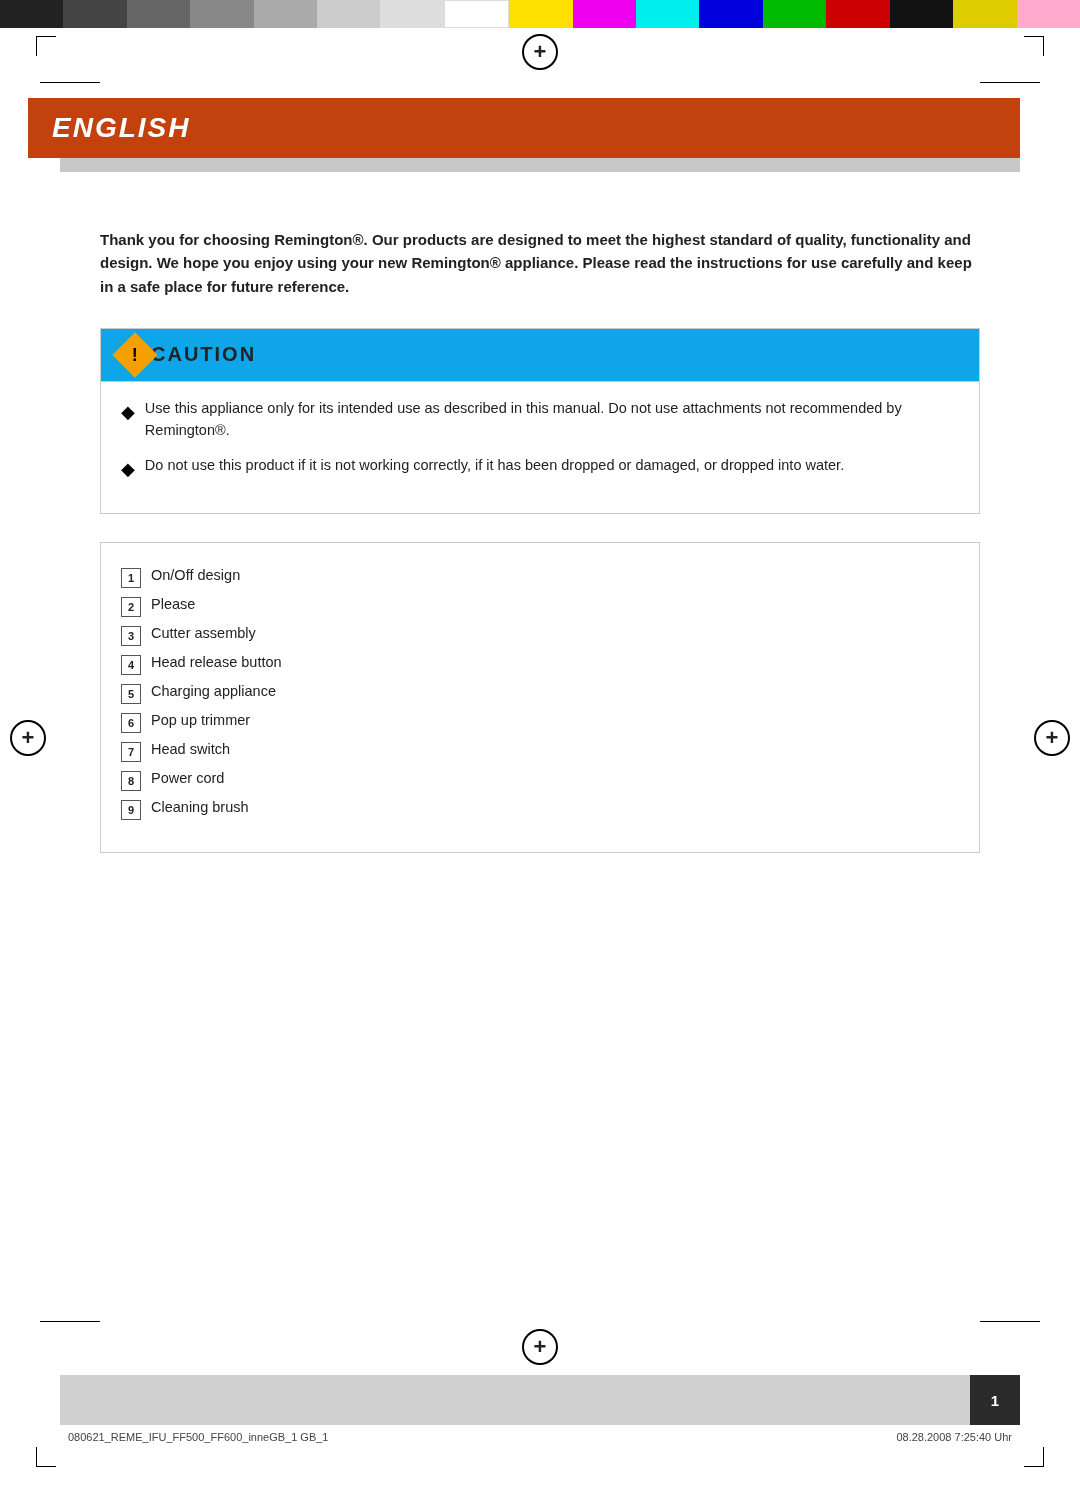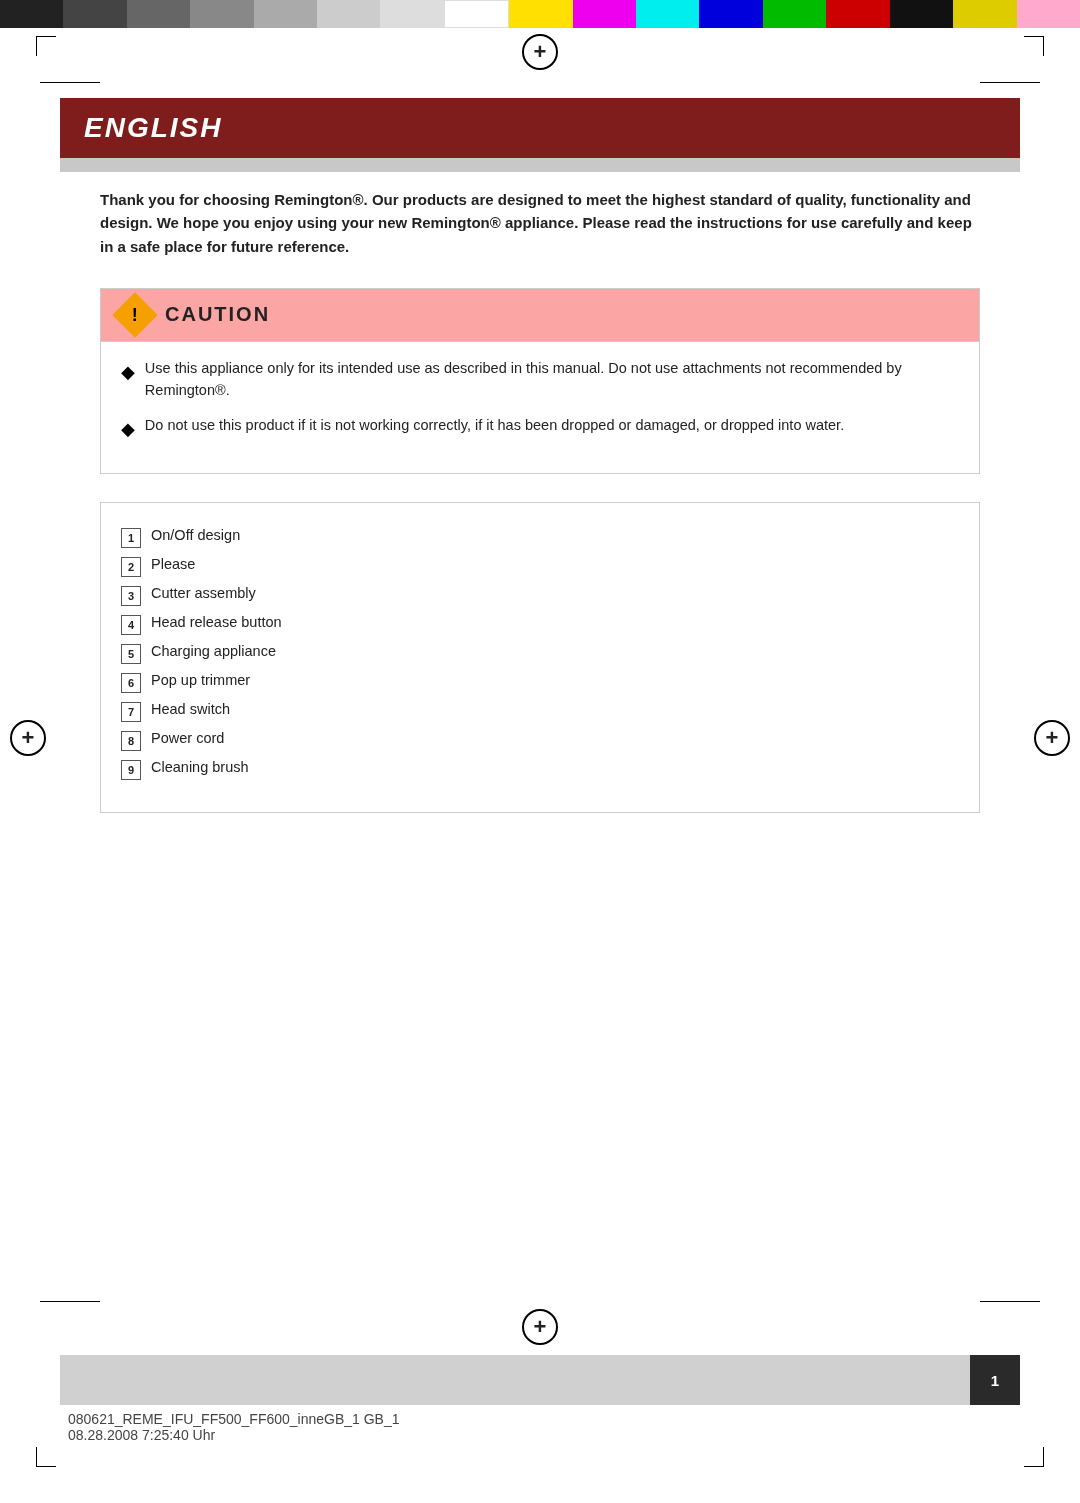--- a/index.html
+++ b/index.html
@@ -59,64 +59,63 @@
       height: 16px;
     }
     .trim-line-left, .trim-line-right {
       width: 60px;
       height: 1px;
       background: #000;
     }
 
     
     .english-band {
-      background: #7f1d1d;
-      margin: 8px 60px 0 60px;
+      background: #c2410c;
+      margin: 8px 60px 0 28px;
       padding: 14px 24px;
     }
     .english-band h1 {
       color: #ffffff;
       font-size: 28px;
       font-weight: 900;
       letter-spacing: 2px;
       text-transform: uppercase;
       font-style: italic;
     }
 
     
     .gray-accent {
       background: #c8c8c8;
       height: 14px;
       margin: 0 60px;
     }
 
     
     .content {
-      margin: 0 100px;
-      padding-top: 16px;
+      margin: 12px 100px;
+      padding-top: 44px;
     }
 
     .intro-text {
       font-size: 15px;
       font-weight: 700;
       line-height: 1.55;
       margin-bottom: 30px;
     }
 
     
     .section-box {
       border: 1.5px solid #ccc;
       margin-bottom: 28px;
     }
     .section-header {
-      background: #fca5a5;
+      background: #0ea5e9;
       padding: 10px 18px;
       display: flex;
       align-items: center;
-      gap: 14px;
       border-bottom: 1.5px solid #ccc;
     }
     .section-header h2 {
       font-size: 20px;
       font-weight: 900;
       letter-spacing: 2px;
       text-transform: uppercase;
     }
 
     
@@ -236,23 +235,22 @@
       align-items: center;
       justify-content: center;
       font-size: 15px;
       font-weight: 700;
     }
 
     .footer-text {
       display: flex;
       justify-content: space-between;
       padding: 6px 68px 0 68px;
-      font-size: 14px;
+      font-size: 11px;
       color: #444;
-      flex-direction: column;
     }
 
     
     .corner-mark {
       position: absolute;
       width: 20px;
       height: 20px;
     }
     .corner-tl { top: 36px; left: 36px; border-top: 1px solid #000; border-left: 1px solid #000; }
     .corner-tr { top: 36px; right: 36px; border-top: 1px solid #000; border-right: 1px solid #000; }

